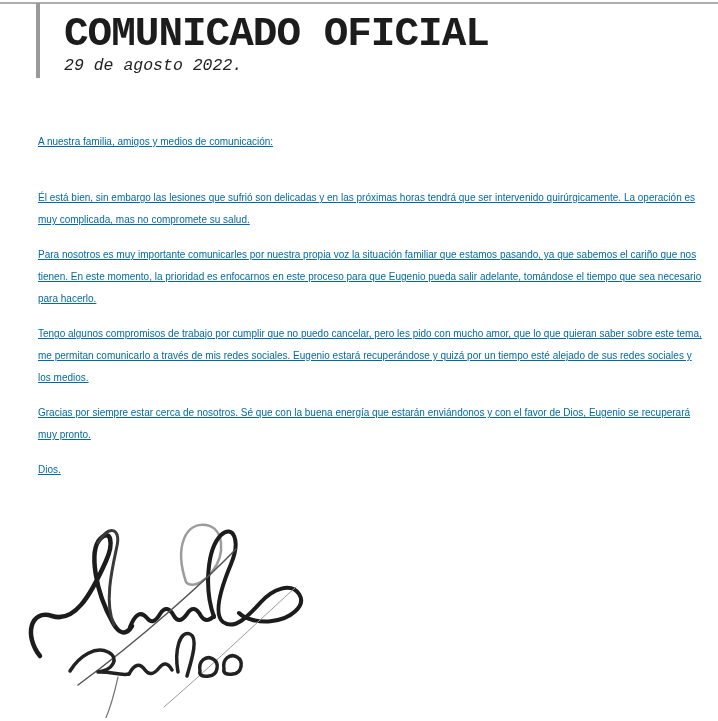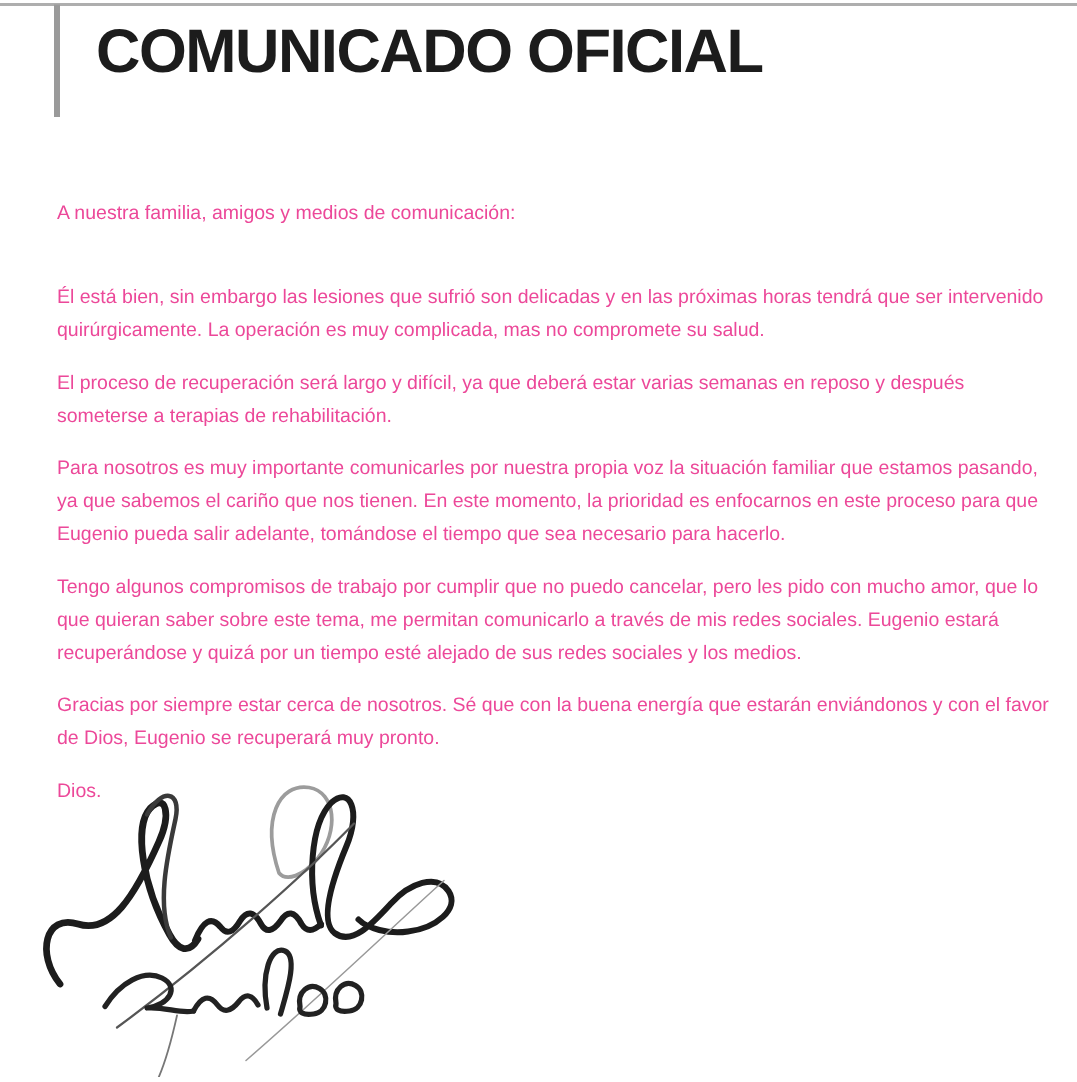--- a/index.html
+++ b/index.html
@@ -21,43 +21,45 @@
   .accent-bar {
     position: absolute;
     top: 3px; left: 36px;
     width: 4px; height: 75px;
     background: #9a9a9a;
   }
   .header {
     position: absolute;
     top: 13px; left: 64px;
     width: 620px;
+    font-family: Liberation Mono, monospace;
   }
   .title {
     margin: 0;
     font-size: 41px;
     line-height: 42px;
     font-weight: 800;
     letter-spacing: -1px;
     color: #1c1c1c;
     white-space: nowrap;
   }
   .date {
     margin-top: 1px;
     font-style: italic;
     font-size: 16.5px;
     color: #222222;
   }
   .body-text {
     position: absolute;
     top: 131px; left: 38px;
     width: 664px;
-    font-size: 13px;
+    font-size: 10px;
     line-height: 22px;
-    color: #ec4899;
+    color: #0369a1;
+    text-decoration: underline;
   }
   .greeting { margin: 0 0 34px 0; }
   .para { margin: 0 0 13px 0; }
   .signoff { margin: 10px 0 0 0; }
   .signature-wrap {
     position: absolute;
     left: 26px; top: 518px;
     width: 308px; height: 200px;
     pointer-events: none;
   }
@@ -66,26 +68,26 @@
 </head>
 <body>
 
 <div class="page">
 
   <div class="top-line"></div>
   <div class="accent-bar"></div>
 
   <div class="header">
     <h1 class="title">COMUNICADO OFICIAL</h1>
+    <div class="date">29 de agosto 2022.</div>
   </div>
 
   <div class="body-text">
     <p class="greeting">A nuestra familia, amigos y medios de comunicación:</p>
     <p class="para">Él está bien, sin embargo las lesiones que sufrió son delicadas y en las próximas horas tendrá que ser intervenido quirúrgicamente. La operación es muy complicada, mas no compromete su salud.</p>
-    <p class="para">El proceso de recuperación será largo y difícil, ya que deberá estar varias semanas en reposo y después someterse a terapias de rehabilitación.</p>
     <p class="para">Para nosotros es muy importante comunicarles por nuestra propia voz la situación familiar que estamos pasando, ya que sabemos el cariño que nos tienen. En este momento, la prioridad es enfocarnos en este proceso para que Eugenio pueda salir adelante, tomándose el tiempo que sea necesario para hacerlo.</p>
     <p class="para">Tengo algunos compromisos de trabajo por cumplir que no puedo cancelar, pero les pido con mucho amor, que lo que quieran saber sobre este tema, me permitan comunicarlo a través de mis redes sociales. Eugenio estará recuperándose y quizá por un tiempo esté alejado de sus redes sociales y los medios.</p>
     <p class="para">Gracias por siempre estar cerca de nosotros. Sé que con la buena energía que estarán enviándonos y con el favor de Dios, Eugenio se recuperará muy pronto.</p>
     <p class="signoff">Dios.</p>
   </div>
 
   <div class="signature-wrap" role="img" aria-label="Alessandra Rosaldo">
     <svg viewBox="0 0 308 200" xmlns="http://www.w3.org/2000/svg">
       <g fill="none" stroke-linecap="round" stroke-linejoin="round">
 

